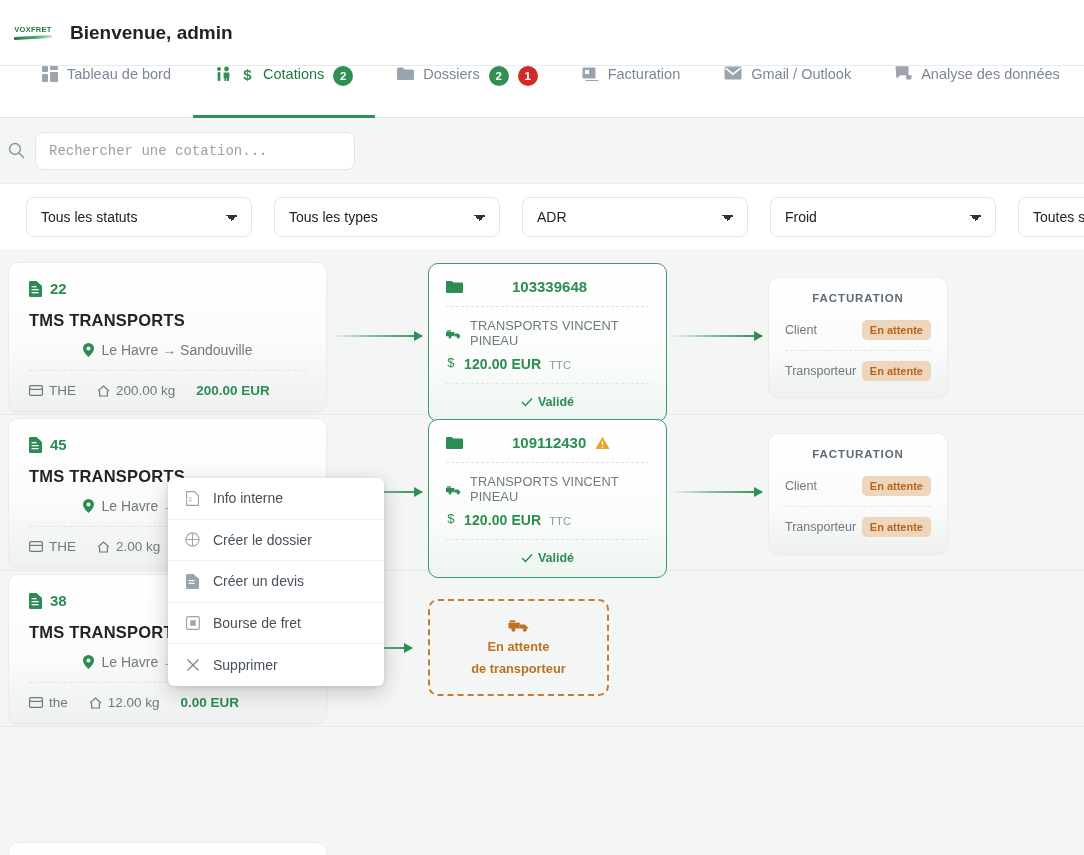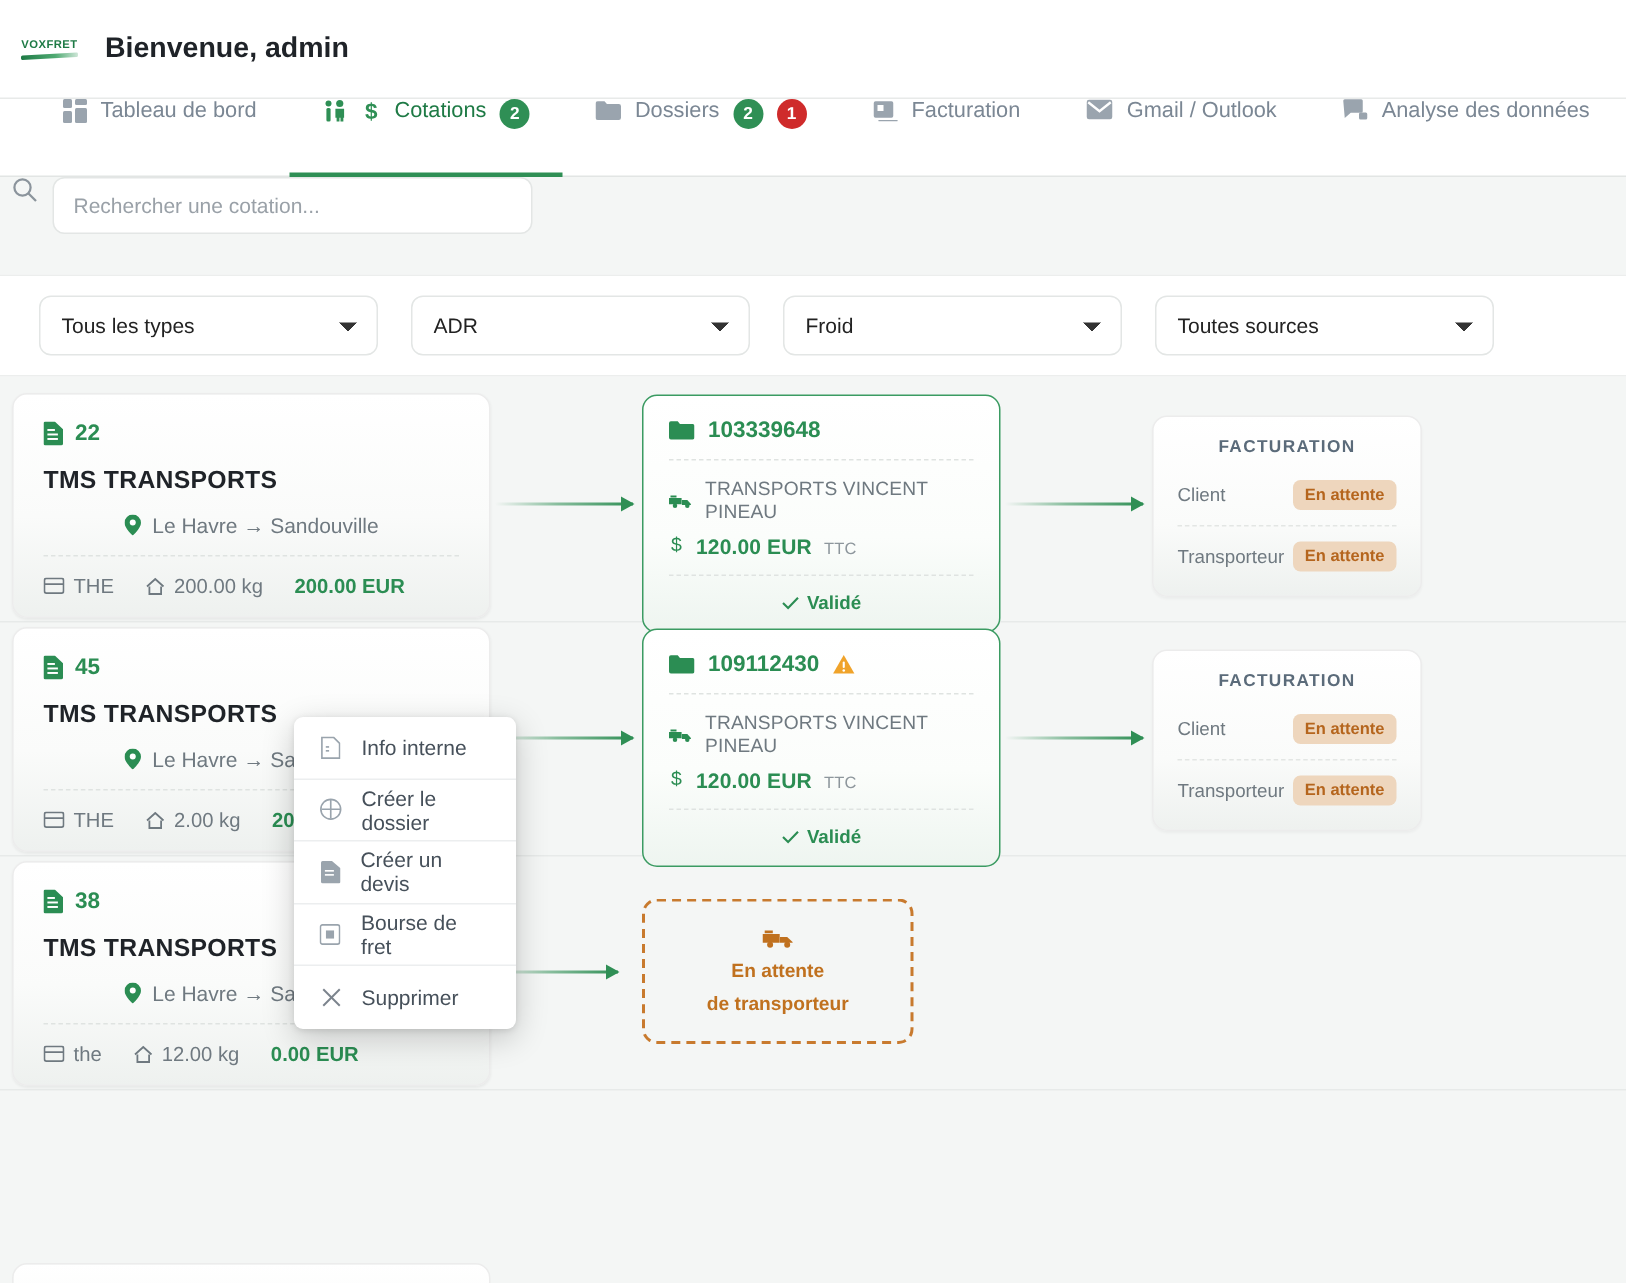--- a/index.html
+++ b/index.html
@@ -68,22 +68,23 @@
     display: inline-flex; align-items: center; justify-content: center;
     color: #fff; font-size: 11.5px; font-weight: bold;
     padding: 0 5px;
   }
   .badge.green { background: #2f8f55; }
   .badge.red { background: #cf2b2b; }
 
   
   .searchrow {
     height: 65px;
-    display: flex; 
+    display: flex; align-items: center;
     padding-left: 8px;
+    font-family: Liberation Mono, monospace;
   }
   .search-icon { color: #8b949c; margin-right: 10px; display: flex; }
   .search-input {
     width: 320px; height: 38px;
     border: 1px solid #e3e6e5; border-radius: 8px;
     background: #fff;
     padding: 0 13px;
     font-size: 14px; color: #333;
     font-family: inherit;
   }
@@ -161,21 +162,21 @@
   
   .dossier-card {
     position: absolute;
     width: 239px;
     background: linear-gradient(180deg,#ffffff 0%, #fbfdfb 60%, #eef5f0 100%);
     border: 1px solid #3b9b62;
     border-radius: 10px;
     padding: 14px 17px 12px 17px;
   }
   .dc-head { display: flex; align-items: center; gap: 9px; }
-  .dc-num { font-size: 15px; font-weight: bold; color: #2b8d53; }
+  .dc-num { font-size: 15px; font-weight: bold; color: #2b8d53; margin-left: 40px; }
   .dc-sep { border-top: 1px dashed #dfe3e1; margin: 11px 0; }
   .dc-line { display: flex; align-items: center; gap: 8px; font-size: 12.8px; color: #6f7980; margin-bottom: 7px; letter-spacing: .1px; }
   .dc-price { display: flex; align-items: baseline; gap: 8px; }
   .dc-price-val { font-size: 14px; font-weight: bold; color: #2b8d53; }
   .dc-price-ttc { font-size: 11px; color: #8d969c; }
   .dc-valid { text-align: center; font-size: 12.5px; font-weight: bold; color: #2b8d53; display:flex; align-items:center; justify-content:center; gap:5px; }
 
   
   .waiting-card {
     position: absolute;
@@ -210,27 +211,26 @@
     background: #eed6bd; color: #b5651d;
     font-size: 11px; font-weight: bold;
     padding: 4px 8px; border-radius: 5px;
     white-space: nowrap;
   }
 
   
   .ctx-menu {
     position: absolute;
     left: 168px; top: 478px;
-    width: 148px;
+    width: 216px;
     background: #fff;
     border-radius: 6px;
     box-shadow: 0 6px 22px rgba(0,0,0,.20), 0 1px 4px rgba(0,0,0,.10);
     z-index: 50;
     overflow: hidden;
-    margin-left: 28px;
   }
   .ctx-item {
     display: flex; align-items: center; gap: 13px;
     height: 41.5px;
     padding: 0 17px;
     font-size: 14px; color: #46505a;
     border-bottom: 1px solid #eceeef;
     cursor: pointer;
   }
   .ctx-item:last-child { border-bottom: none; }
@@ -338,20 +338,23 @@
   <span class="search-icon">
     <svg width="17" height="17" viewBox="0 0 17 17">
         <circle cx="7" cy="7" r="5.4" stroke="#8b949c" stroke-width="1.5" fill="none"></circle>
         <line x1="11" y1="11" x2="16" y2="16" stroke="#8b949c" stroke-width="1.5"></line>
       </svg>
   </span>
   <input class="search-input" type="text" placeholder="Rechercher une cotation..." style="">
 </div>
 
 <div class="filterbar">
+  <select class="filter-select">
+    <option>Tous les statuts</option>
+  </select>
   <select class="filter-select">
     <option>Tous les types</option>
   </select>
   <select class="filter-select">
     <option>ADR</option>
   </select>
   <select class="filter-select">
     <option>Froid</option>
   </select>
   <select class="filter-select">

